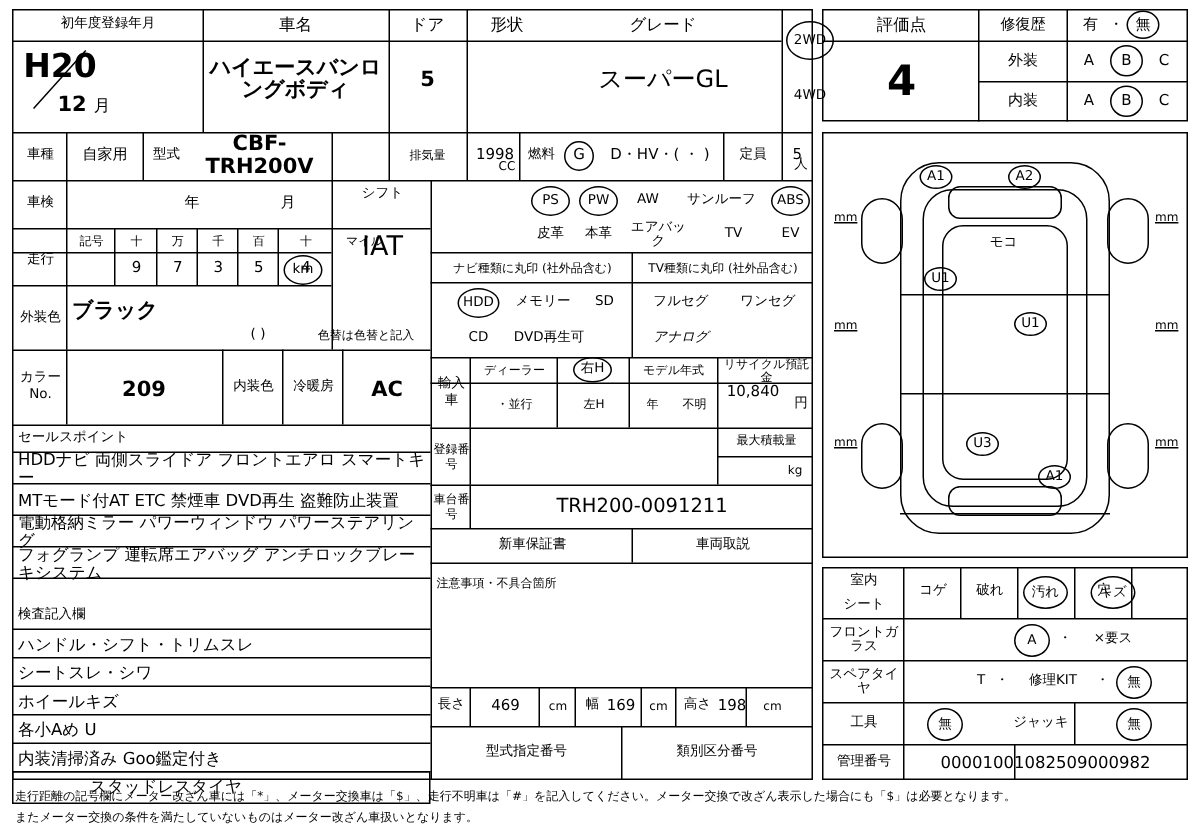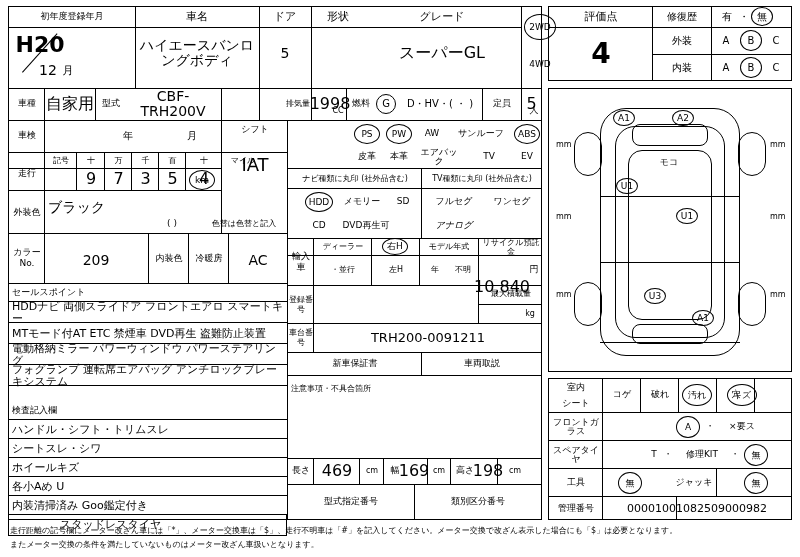--- a/index.html
+++ b/index.html
@@ -12,34 +12,34 @@
   }
   .sheet{position:relative;width:800px;height:557px;border-radius:16px;}
   .bx{position:absolute;box-sizing:border-box;border:1px solid #000;}
   .lbl{position:absolute;box-sizing:border-box;display:flex;align-items:center;justify-content:center;text-align:center;line-height:1.05;}
   .vline{position:absolute;background:#000;width:1px;}
   .hline{position:absolute;background:#000;height:1px;}
   .f8{font-size:8px;}
   .f9{font-size:9px;}
   .f10{font-size:10px;}
   .f11{font-size:11px;}
-  .f12{font-size:16px;}
+  .f12{font-size:10px;}
   .f13{font-size:13px;}
-  .f14{font-size:14px;}
+  .f14{font-size:14px;font-weight:bold;}
   .f16{font-size:16px;}
   .f18{font-size:18px;}
   .f22{font-size:22px;}
   .f28{font-size:28px;}
   .b{font-weight:bold;}
   .left{justify-content:flex-start;text-align:left;}
   .ell{position:absolute;box-sizing:border-box;border:1.6px solid #000;border-radius:50%;display:flex;align-items:center;justify-content:center;text-align:center;line-height:1;}
   .ellthin{position:absolute;box-sizing:border-box;border:1px solid #000;border-radius:50%;display:flex;align-items:center;justify-content:center;}
   .diag{position:absolute;background:#000;height:1px;transform-origin:0 0;}
   .wheel{position:absolute;box-sizing:border-box;border:1.4px solid #000;border-radius:14px;}
-  .carnote{position:absolute;font-size:8px;}
+  .carnote{position:absolute;font-size:8px;text-decoration:underline;}
 </style>
 </head>
 <body>
 
 <div class="sheet">
 
   <div class="bx" style="left:8px;top:6px;width:534px;height:514px;"></div>
 
   <div class="hline" style="left:8px;top:88px;width:534px;"></div>
   <div class="vline" style="left:135px;top:6px;height:82px;"></div>
@@ -75,21 +75,21 @@
   <div class="vline" style="left:259px;top:88px;height:32px;"></div>
   <div class="vline" style="left:311px;top:88px;height:32px;"></div>
   <div class="vline" style="left:346px;top:88px;height:32px;"></div>
   <div class="vline" style="left:482px;top:88px;height:32px;"></div>
   <div class="vline" style="left:521px;top:88px;height:32px;"></div>
 
   <div class="lbl f9" style="left:10px;top:90px;width:34px;height:28px;">車種</div>
   <div class="lbl f12" style="left:46px;top:90px;width:48px;height:28px;">自家用</div>
   <div class="lbl f9" style="left:97px;top:90px;width:28px;height:28px;">型式</div>
   <div class="lbl f14" style="left:126px;top:90px;width:94px;height:28px;">CBF-TRH200V</div>
-  <div class="lbl f8" style="left:274px;top:90px;width:48px;height:28px;line-height:1.0;">排気量</div>
+  <div class="lbl f8" style="left:261px;top:90px;width:48px;height:28px;line-height:1.0;">排気量</div>
   <div class="lbl f12" style="left:313px;top:90px;width:34px;height:28px;">1998</div>
   <div class="lbl f8" style="left:330px;top:104px;width:16px;height:14px;">CC</div>
   <div class="lbl f9" style="left:348px;top:90px;width:26px;height:28px;">燃料</div>
   <div class="ell f10" style="left:376px;top:94px;width:20px;height:20px;">
       <span>G</span>
     </div>
   <div class="lbl f10" style="left:398px;top:90px;width:84px;height:28px;">D・HV・(  ・  )</div>
   <div class="lbl f9" style="left:484px;top:90px;width:36px;height:28px;">定員</div>
   <div class="lbl f12" style="left:521px;top:90px;width:21px;height:28px;">5</div>
   <div class="lbl f9" style="left:526px;top:104px;width:16px;height:14px;">人</div>
@@ -234,21 +234,21 @@
   <div class="ell f9" style="left:382px;top:238px;width:26px;height:17px;">
       <span>右H</span>
     </div>
   <div class="lbl f8" style="left:421px;top:240px;width:56px;height:15px;">モデル年式</div>
   <div class="lbl f8" style="left:480px;top:240px;width:62px;height:15px;">リサイクル預託金</div>
 
   <div class="lbl f8" style="left:315px;top:257px;width:56px;height:26px;">・並行</div>
   <div class="lbl f8" style="left:373px;top:257px;width:46px;height:26px;">左H</div>
   <div class="lbl f8" style="left:424px;top:257px;width:22px;height:26px;">年</div>
   <div class="lbl f8" style="left:448px;top:257px;width:30px;height:26px;">不明</div>
-  <div class="lbl f12" style="left:478px;top:274px;width:48px;height:26px;">10,840</div>
+  <div class="lbl f12" style="left:478px;top:249px;width:48px;height:26px;">10,840</div>
   <div class="lbl f9" style="left:526px;top:257px;width:16px;height:26px;">円</div>
 
   <div class="hline" style="left:287px;top:323px;width:255px;"></div>
   <div class="vline" style="left:313px;top:285px;height:38px;"></div>
   <div class="vline" style="left:478px;top:285px;height:38px;"></div>
   <div class="hline" style="left:478px;top:304px;width:64px;"></div>
   <div class="lbl f8" style="left:289px;top:287px;width:24px;height:36px;line-height:1.2;">
       <span>登録番号</span>
     </div>
   <div class="lbl f8" style="left:480px;top:286px;width:62px;height:17px;">最大積載量</div>

